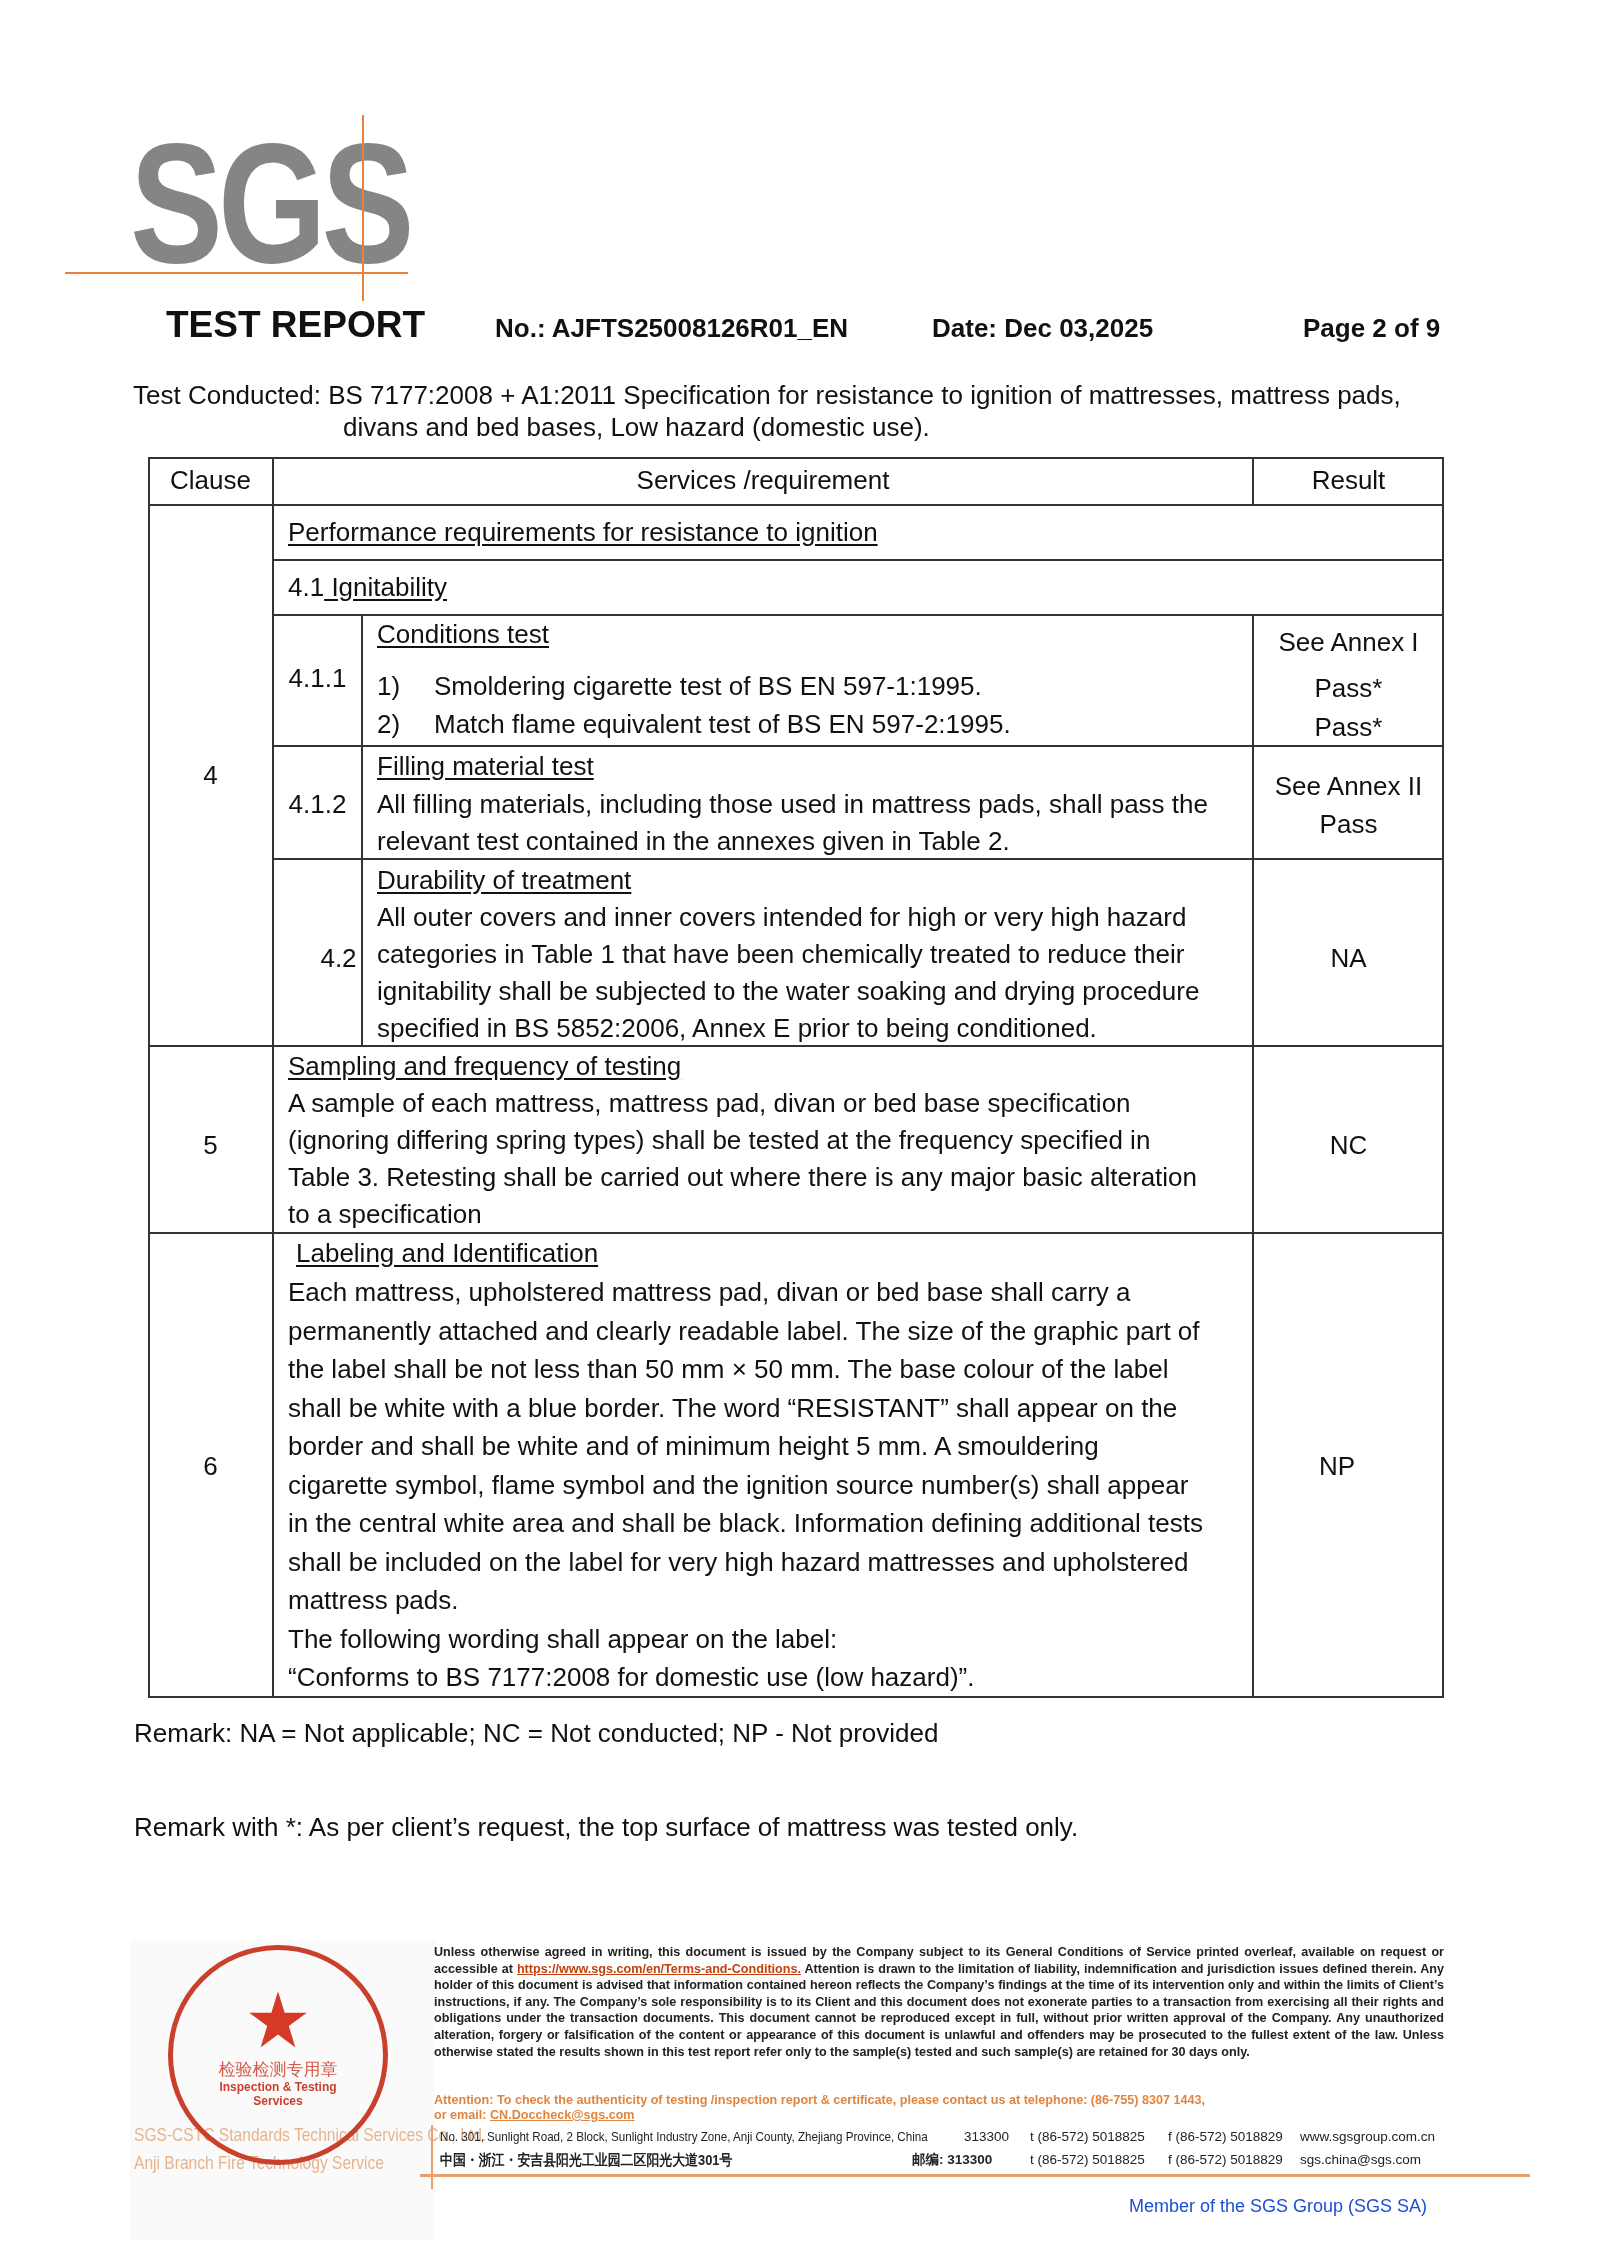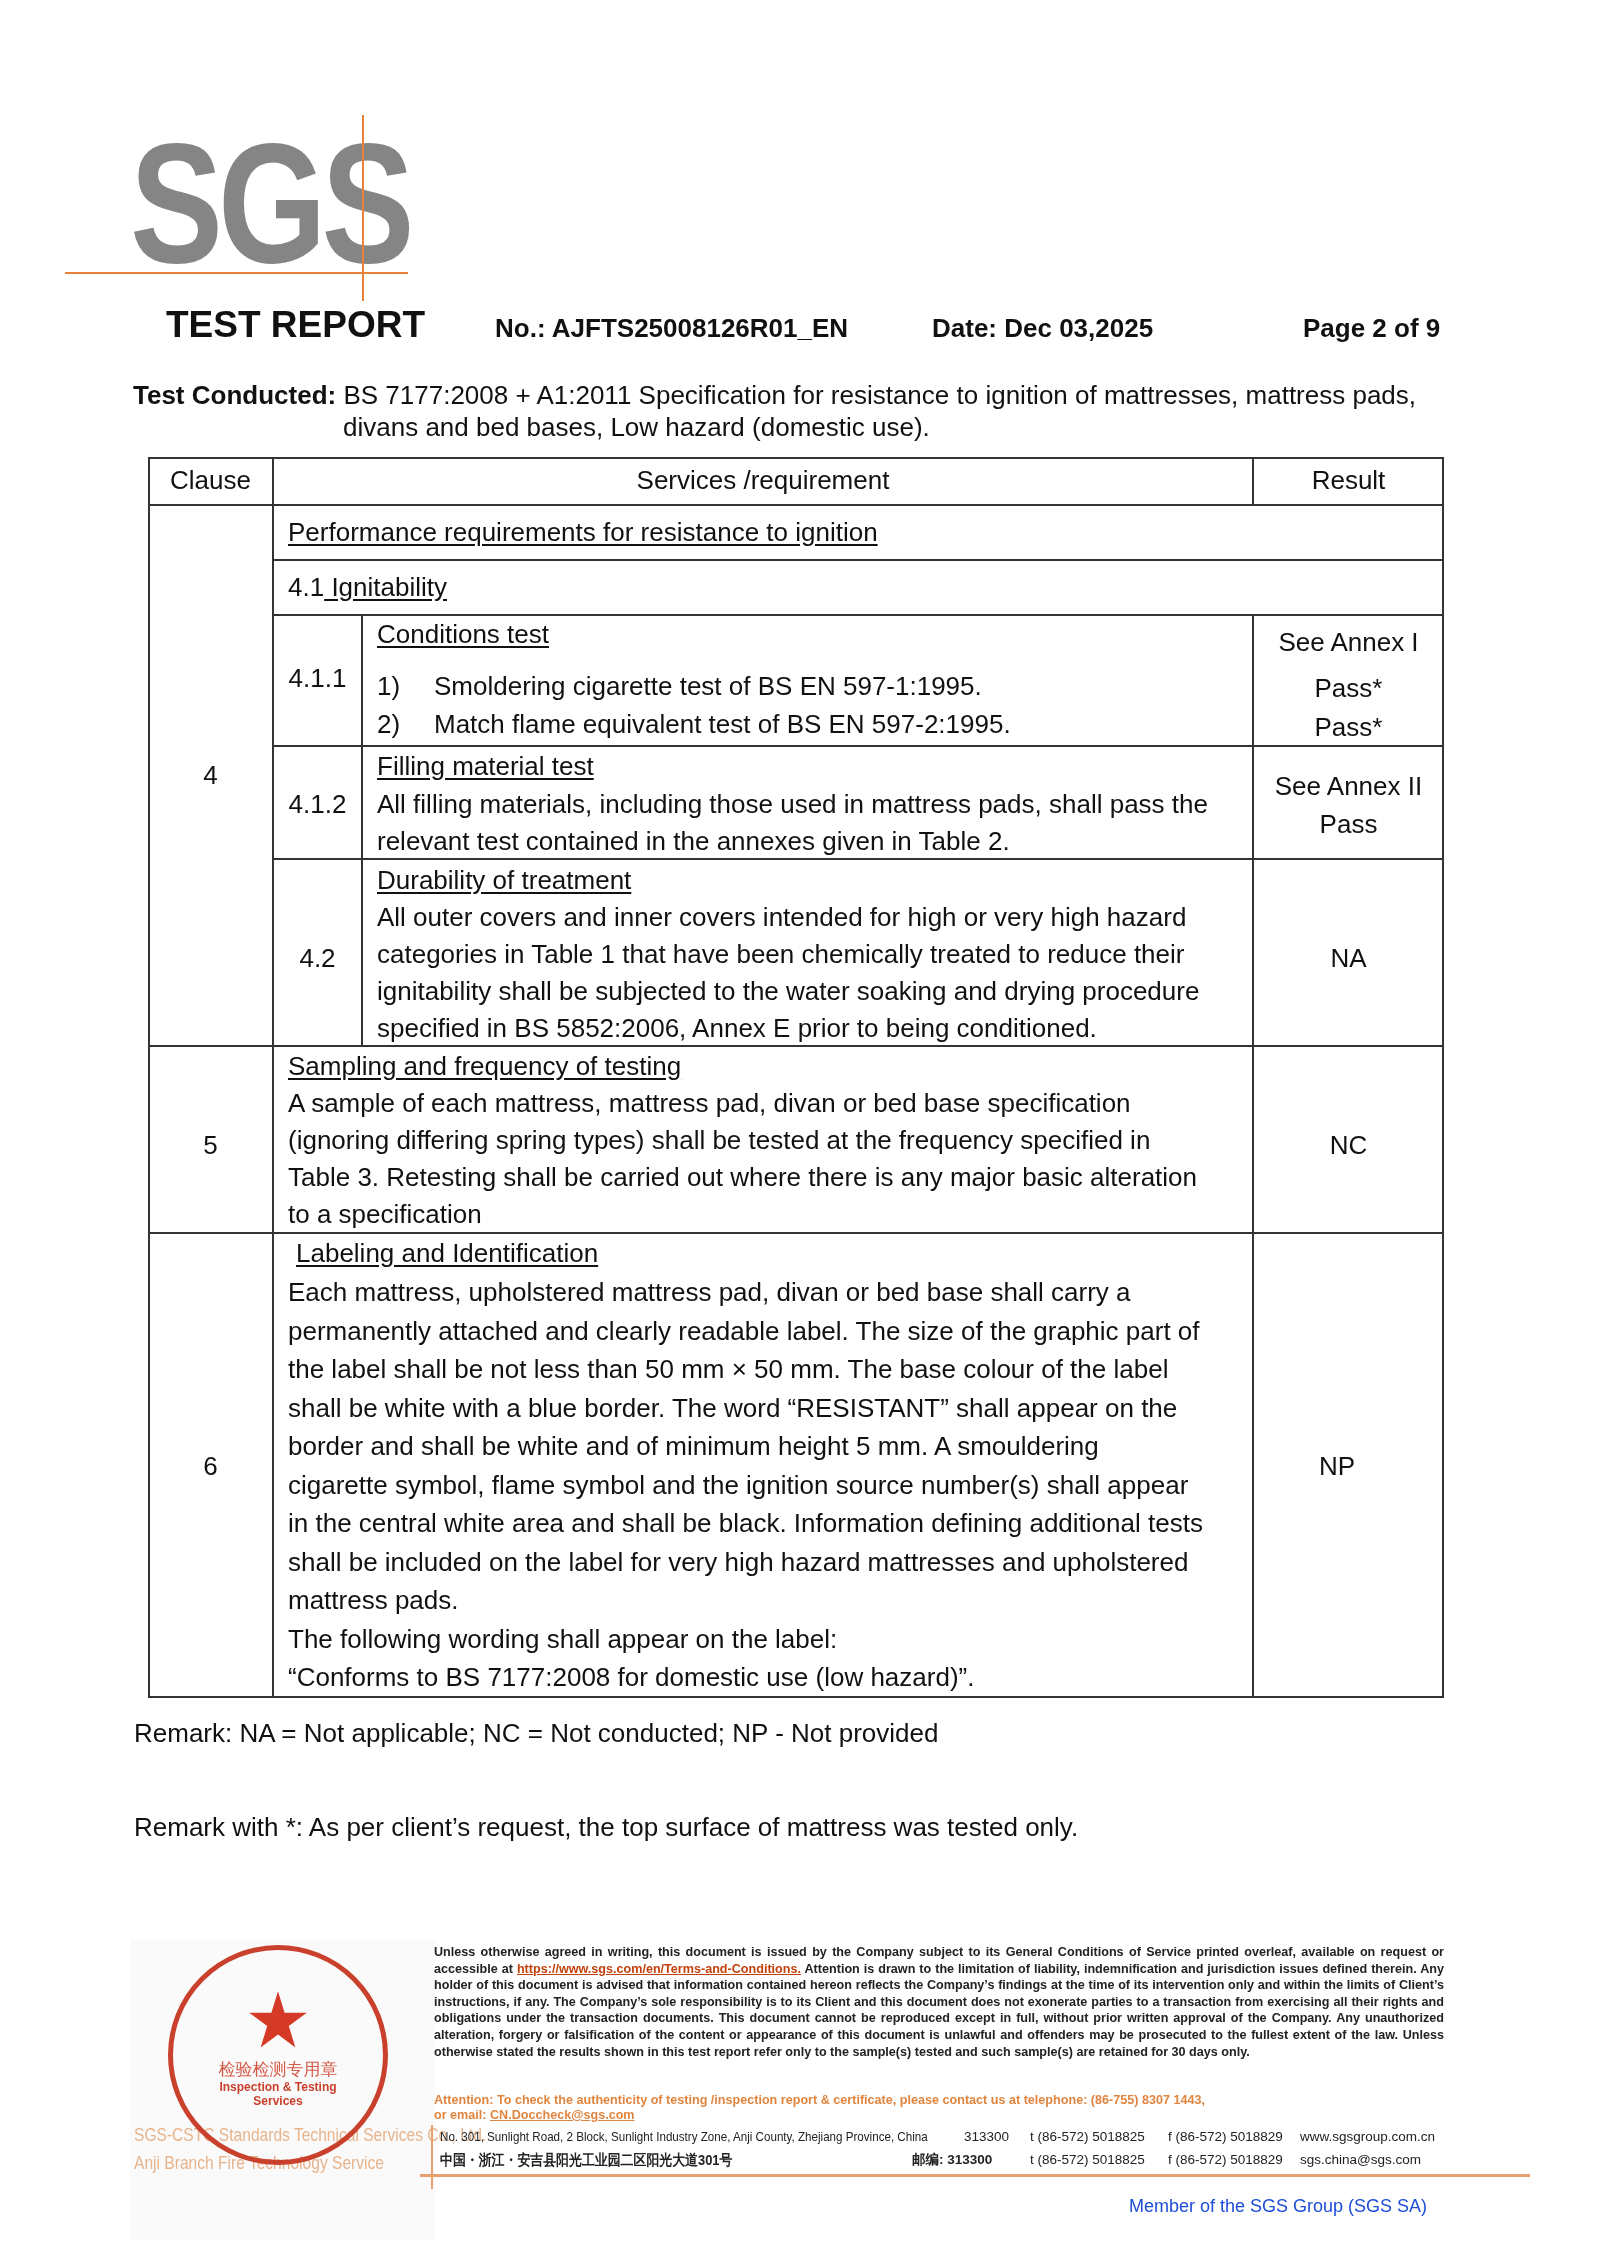--- a/index.html
+++ b/index.html
@@ -9,21 +9,21 @@
   .logo-text { position:absolute; left:130px; top:118px; font-family:"Liberation Sans", sans-serif;
                font-weight:bold; font-size:170px; line-height:170px; color:#858586; letter-spacing:-6px;
                transform:scaleX(0.82); transform-origin:left top; }
   .logo-h { position:absolute; left:65px; top:272px; width:343px; height:2px; background:#e8823a; }
   .logo-v { position:absolute; left:362px; top:115px; width:2px; height:186px; background:#e8823a; }
   
   .hdr { position:absolute; top:308px; font-weight:bold; white-space:nowrap; }
   .hdr-title { left:166px; font-size:37px; line-height:40px; top:305px; }
   .hdr-item { font-size:26px; line-height:30px; top:313px; }
   .tc { position:absolute; left:133px; top:380px; font-size:26px; line-height:31px; white-space:nowrap; }
-  .tc b { font-weight:bold;margin-top:24px; }
+  .tc b { font-weight:normal;margin-top:24px; }
   .tc-2 { position:absolute; left:343px; top:412px; font-size:26px; line-height:31px; white-space:nowrap; }
   
   .tbl { position:absolute; left:148px; top:457px; width:1296px; height:1241px; border:2px solid #333; box-sizing:border-box; }
   .hl { position:absolute; height:2px; background:#333; }
   .vl { position:absolute; width:2px; background:#333; }
   .cell { position:absolute; font-size:26px; line-height:37px; white-space:nowrap; }
   .u { text-decoration:underline; text-underline-offset:3px; }
   .center { text-align:center; }
   
   .remark { position:absolute; left:134px; font-size:26px; line-height:30px; white-space:nowrap; }
@@ -104,21 +104,21 @@
   <div>
     <div class="cell center" style="left:273px; top:786px; width:89px;">4.1.2</div>
     <div class="cell u" style="left:377px; top:748px;">Filling material test</div>
     <div class="cell" style="left:377px; top:786px;">All filling materials, including those used in mattress pads, shall pass the</div>
     <div class="cell" style="left:377px; top:823px;">relevant test contained in the annexes given in Table 2.</div>
     <div class="cell center" style="left:1253px; top:768px; width:191px;">See Annex II</div>
     <div class="cell center" style="left:1253px; top:806px; width:191px;">Pass</div>
   </div>
 
   <div>
-    <div class="cell center" style="left:273px; top:940px; width:89px;">4.2</div>
+    <div class="cell center" style="left:273px; top:940px; width:89px;padding-left:21px;">4.2</div>
     <div class="cell u" style="left:377px; top:862px;">Durability of treatment</div>
     <div class="cell" style="left:377px; top:899px;">All outer covers and inner covers intended for high or very high hazard</div>
     <div class="cell" style="left:377px; top:936px;">categories in Table 1 that have been chemically treated to reduce their</div>
     <div class="cell" style="left:377px; top:973px;">ignitability shall be subjected to the water soaking and drying procedure</div>
     <div class="cell" style="left:377px; top:1010px;">specified in BS 5852:2006, Annex E prior to being conditioned.</div>
     <div class="cell center" style="left:1253px; top:940px; width:191px;">NA</div>
   </div>
 
   <div>
     <div class="cell center" style="left:148px; top:1127px; width:125px;">5</div>

